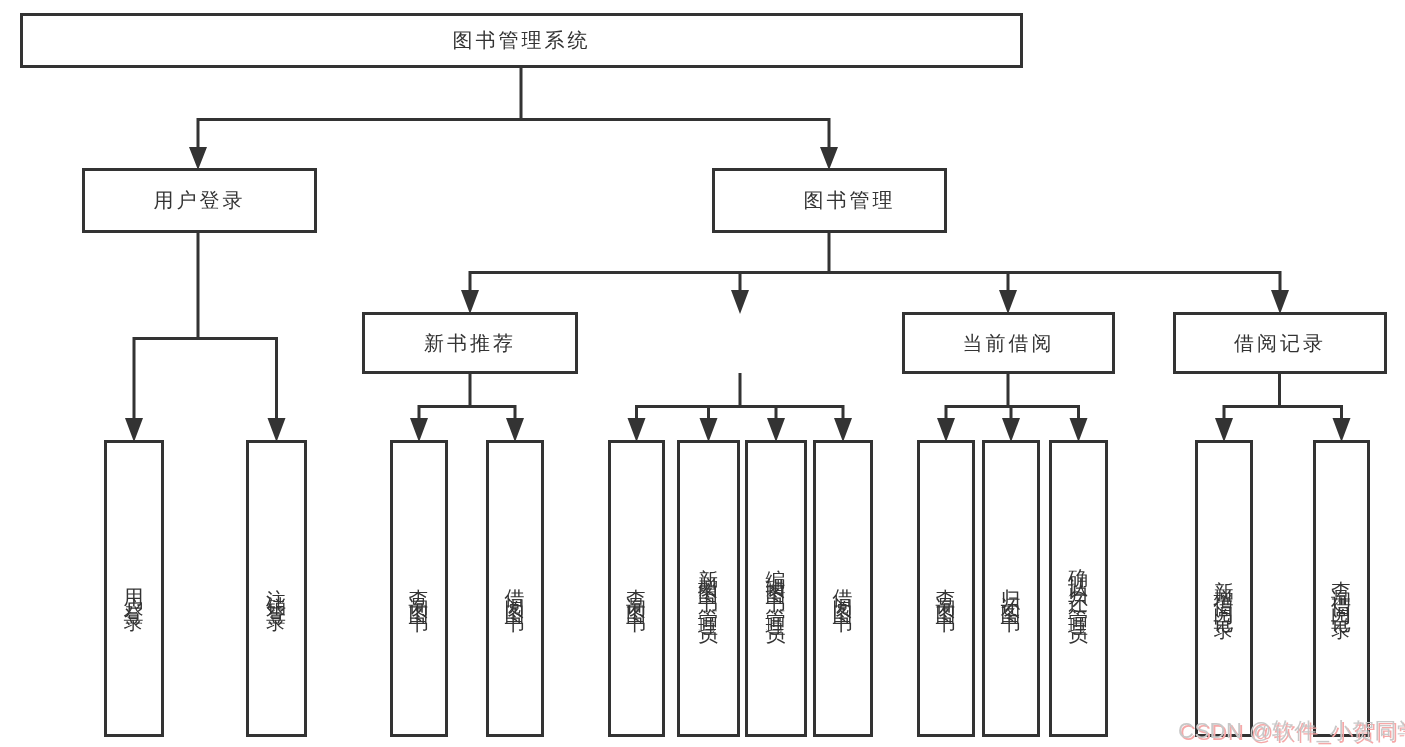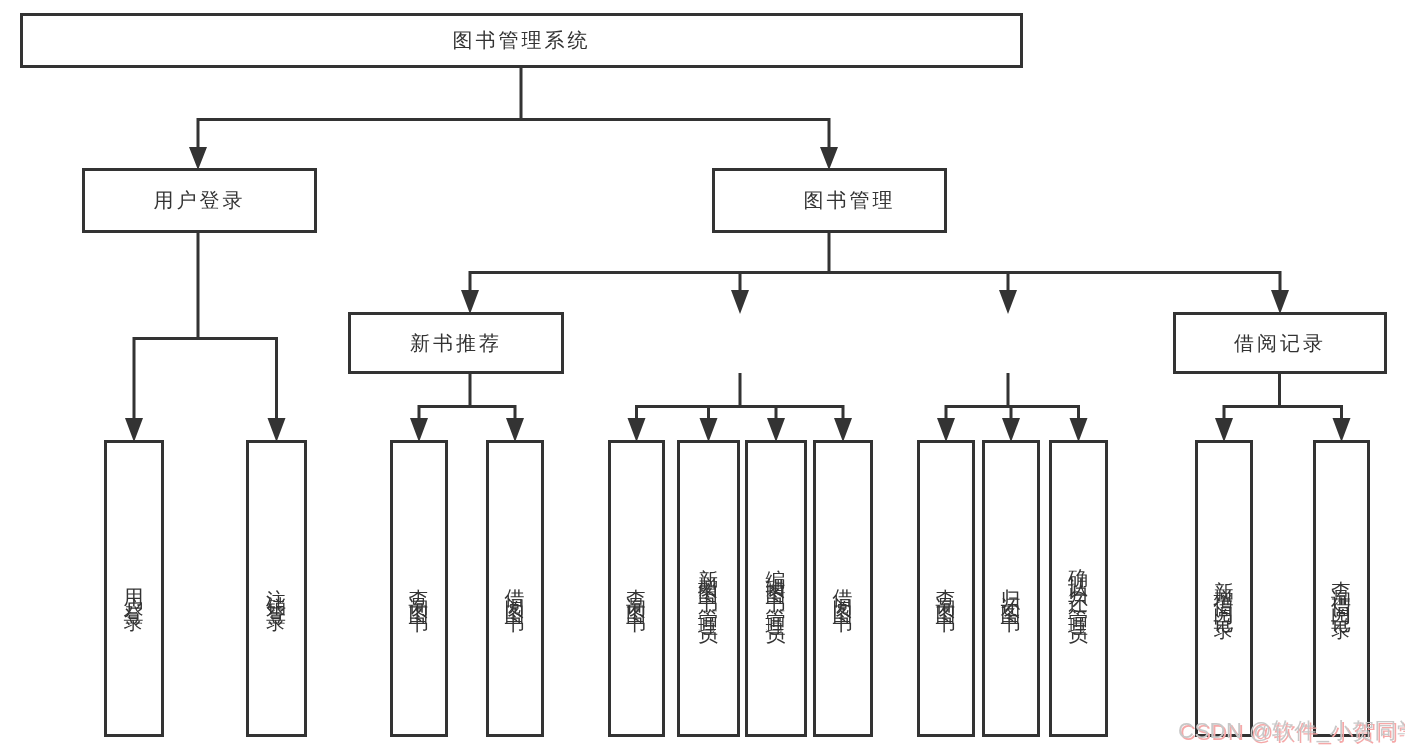--- a/index.html
+++ b/index.html
@@ -109,21 +109,22 @@
 
     <path class="cline" d="M1279.5 373 V406.5 M1222.5 406.5 H1343 M1224 405 V420 M1341.5 405 V420"></path>
     <path class="ahead" d="M1215 418 h18 l-9 24 z M1332.5 418 h18 l-9 24 z"></path>
   </svg>
 
   <div class="node" style="left:20px;top:13px;width:1003px;height:55px;">图书管理系统</div>
 
   <div class="node" style="left:82px;top:168px;width:235px;height:65px;">用户登录</div>
   <div class="node" style="left:712px;top:168px;width:235px;height:65px;padding-left:40px;">图书管理</div>
 
-  <div class="node" style="left:348px;top:312px;width:216px;height:62px;">新书推荐</div>
+  <div class="node" style="left:362px;top:312px;width:216px;height:62px;">新书推荐</div>
+  <div class="node" style="left:902px;top:312px;width:213px;height:62px;">当前借阅</div>
   <div class="node" style="left:1173px;top:312px;width:214px;height:62px;">借阅记录</div>
 
   <div class="leaf" style="left:104px;width:60px;">
     <span class="vtext">用户登录</span>
   </div>
   <div class="leaf" style="left:246px;width:61px;">
     <span class="vtext">注销登录</span>
   </div>
 
   <div class="leaf" style="left:390px;width:58px;">

